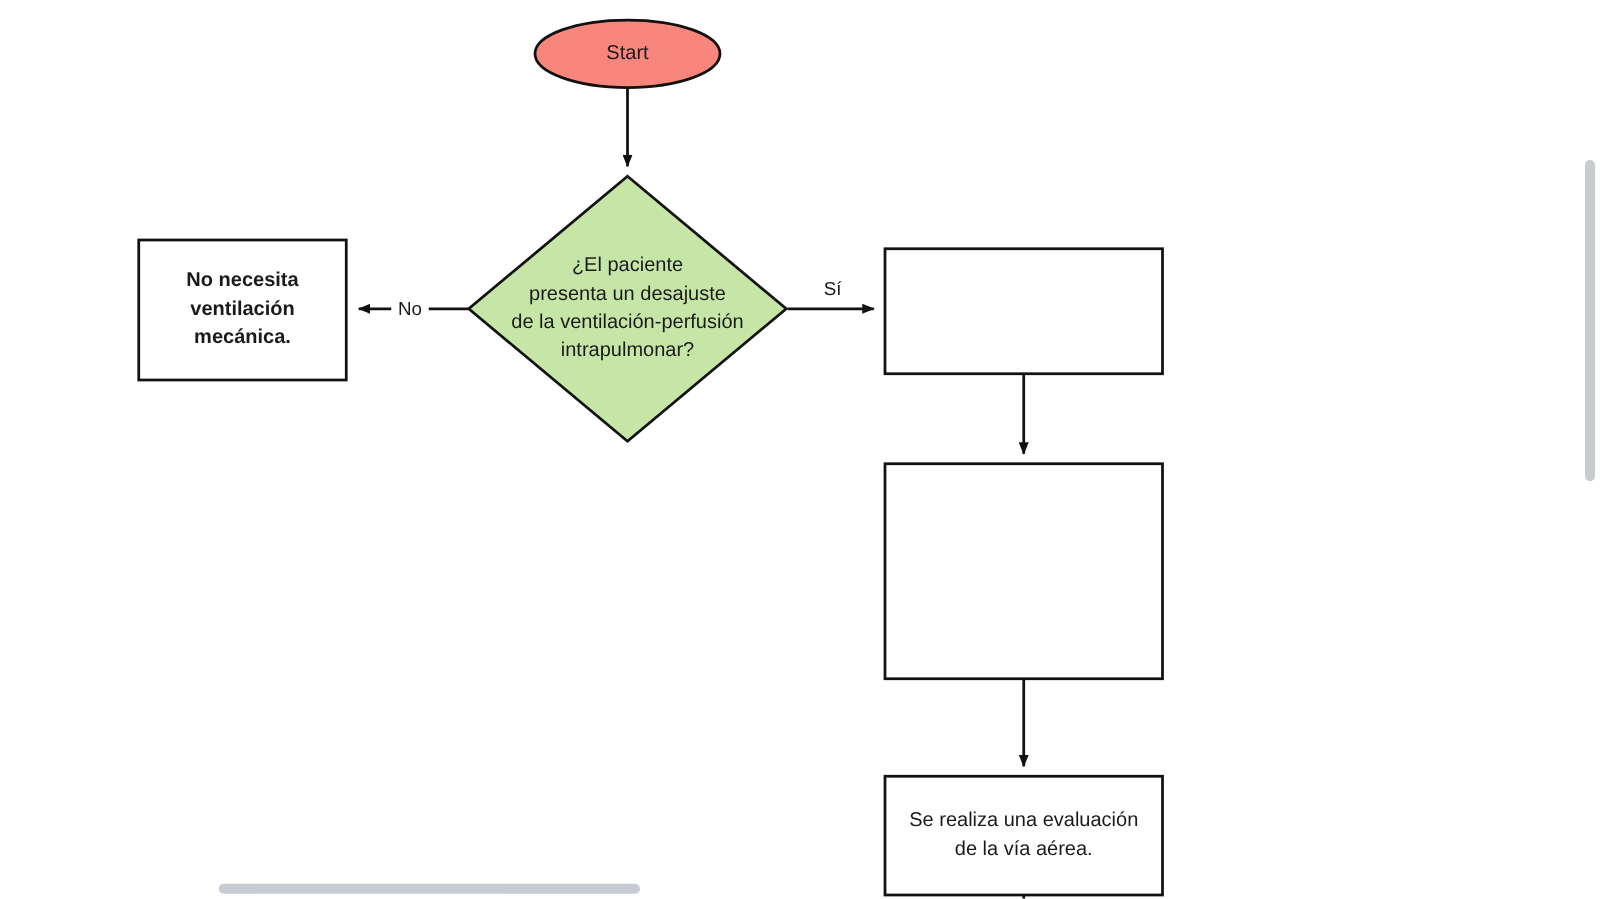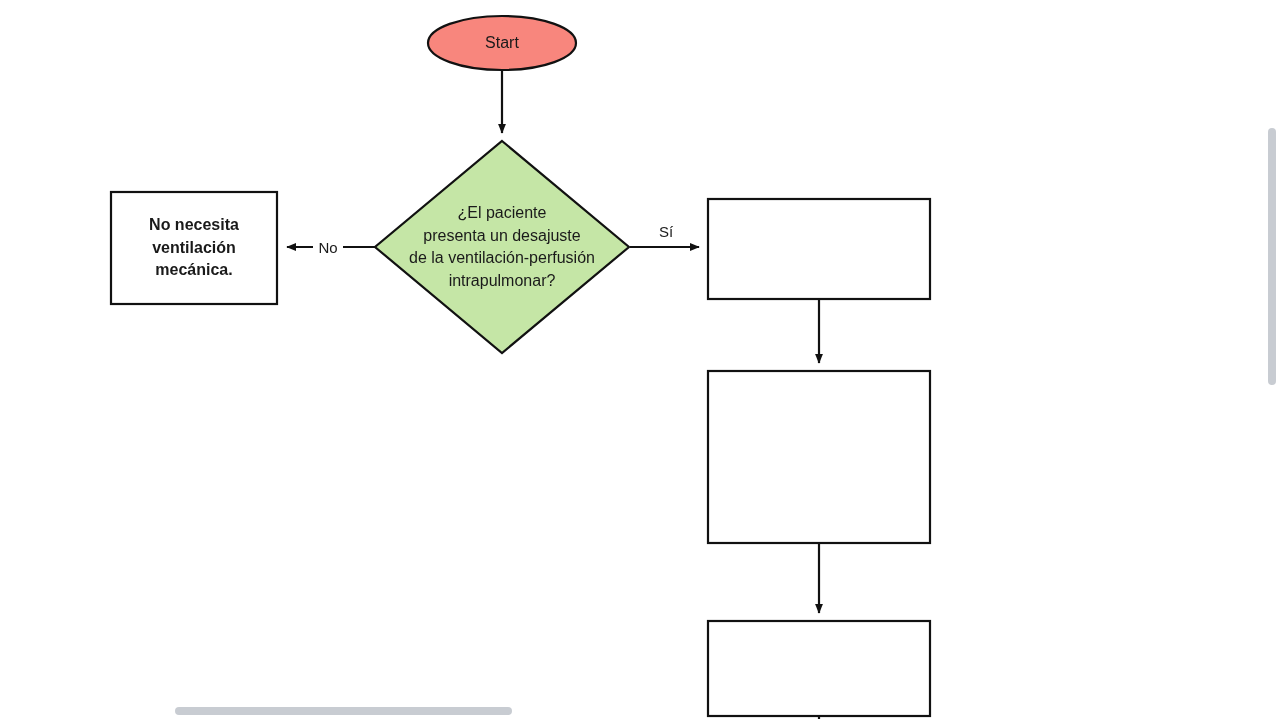--- a/index.html
+++ b/index.html
@@ -99,20 +99,22 @@
 presenta un desajuste
 de la ventilación-perfusión
 intrapulmonar?</div>
 
   <div class="node-text" style="left:113px; top:194px; width:162px; height:108px;font-weight:bold;">No necesita
 ventilación
 mecánica.</div>
 
 
 
+  <div class="node-text" style="left:710px; top:623px; width:218px; height:91px;">Se realiza una evaluación
+de la vía aérea.</div>
 
   <div class="edge-label" style="left:313px; top:240px; width:28px;">No</div>
 
   <div class="edge-label" style="left:653px; top:224px; width:24px;">Sí</div>
 
 </div>
 
 <div class="scrollbar-v" style="top:128px; height:257px;"></div>
 <div class="scrollbar-h" style="left:175px; top:707px; width:337px;"></div>
 

